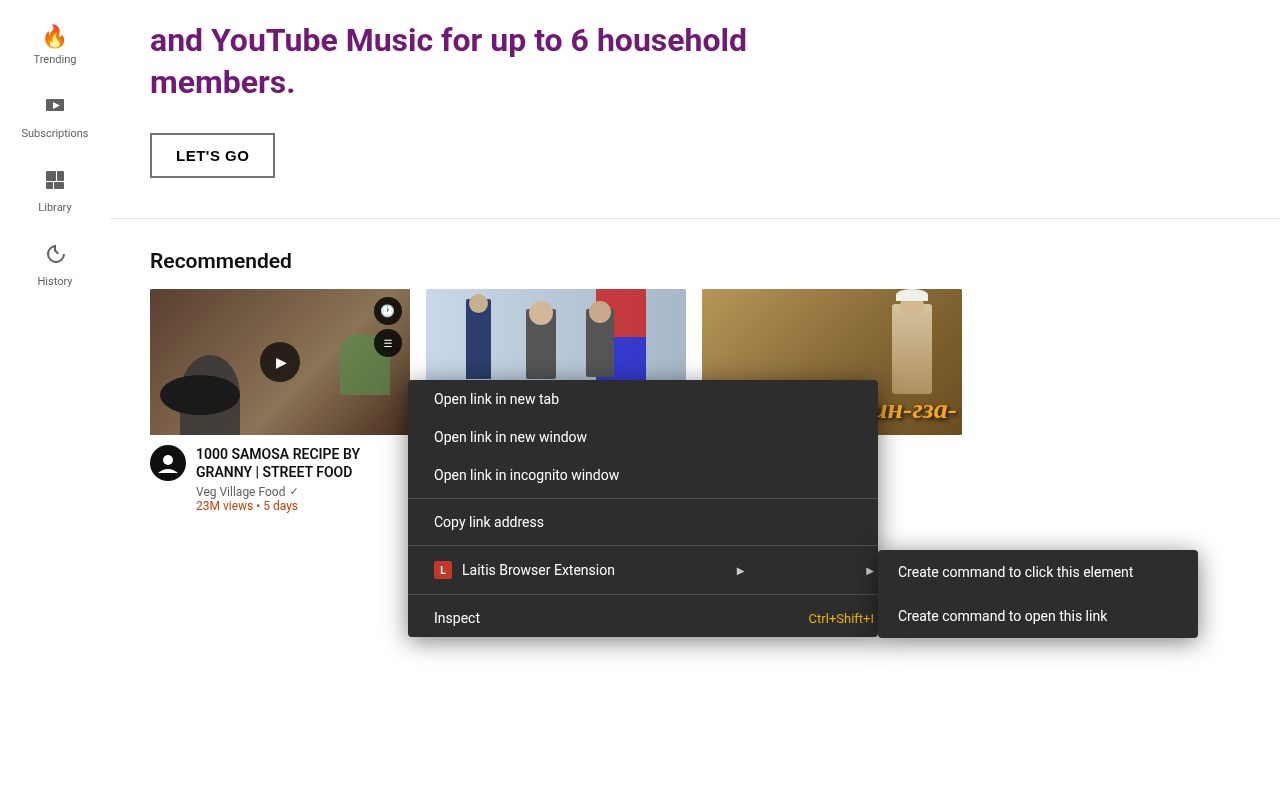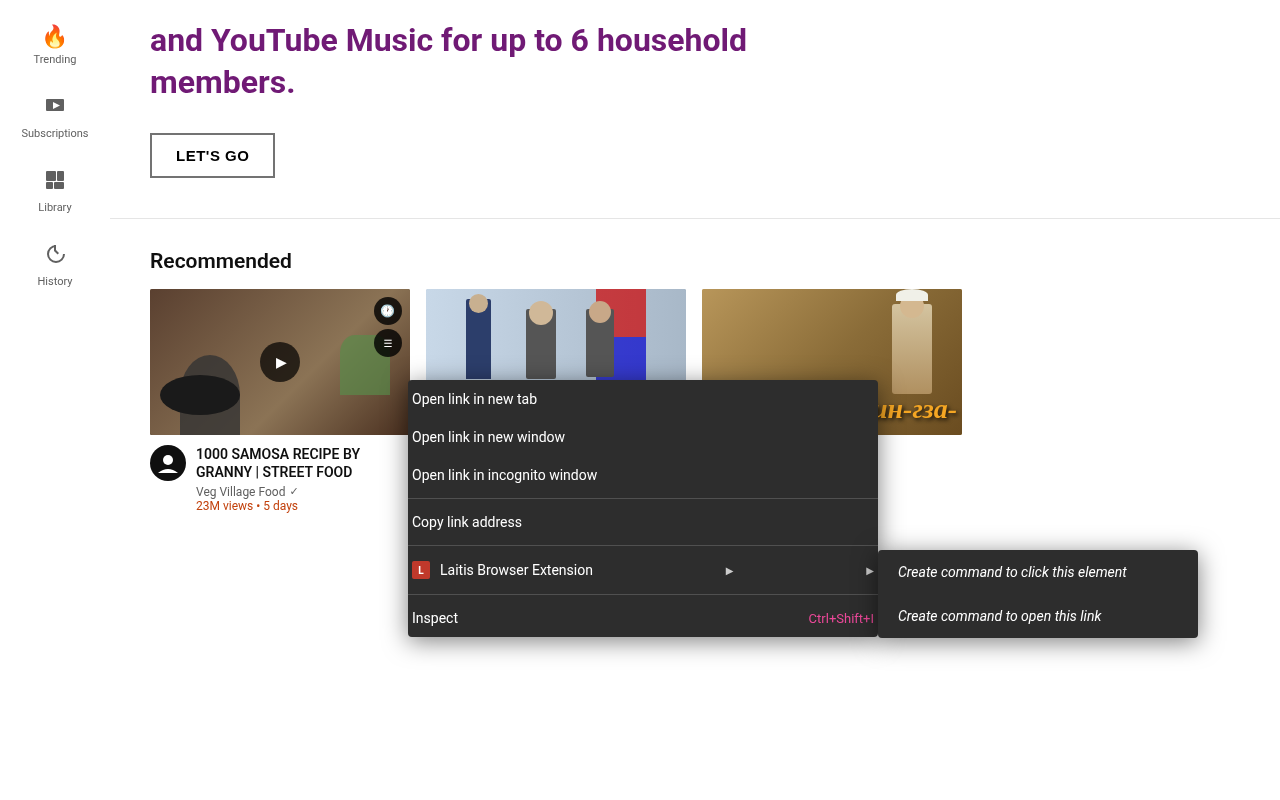--- a/index.html
+++ b/index.html
@@ -247,20 +247,21 @@
 
     .context-menu-item {
       padding: 11px 4px;
       color: #fff;
       font-size: 14px;
       cursor: pointer;
       display: flex;
       align-items: center;
       justify-content: space-between;
       position: relative;
+      margin-left: 22px;
     }
 
     .context-menu-separator {
       border: none;
       border-top: 1px solid #505050;
       margin: 4px 0;
     }
 
     .context-menu-item.has-submenu::after {
       content: '▶';
@@ -278,36 +279,35 @@
       background: #c0392b;
       border-radius: 2px;
       display: flex; align-items: center; justify-content: center;
       color: #fff;
       font-size: 10px;
       font-weight: 700;
       flex-shrink: 0;
     }
 
     .shortcut-text {
-      color: #ec4899;
+      color: #eab308;
       font-size: 13px;
       text-align: right;
     }
 
     
     .submenu {
       position: absolute;
       left: 100%;
       top: 0;
       background: #2d2d2d;
       border-radius: 4px;
       box-shadow: 0 4px 24px rgba(0,0,0,0.5);
       width: 320px;
       z-index: 1001;
-      font-style: italic;
     }
     .submenu-item {
       padding: 14px 20px;
       color: #fff;
       font-size: 14px;
       cursor: pointer;
     }
     .flag-bg {
       position: absolute;
       top: 0; right: 40px;

